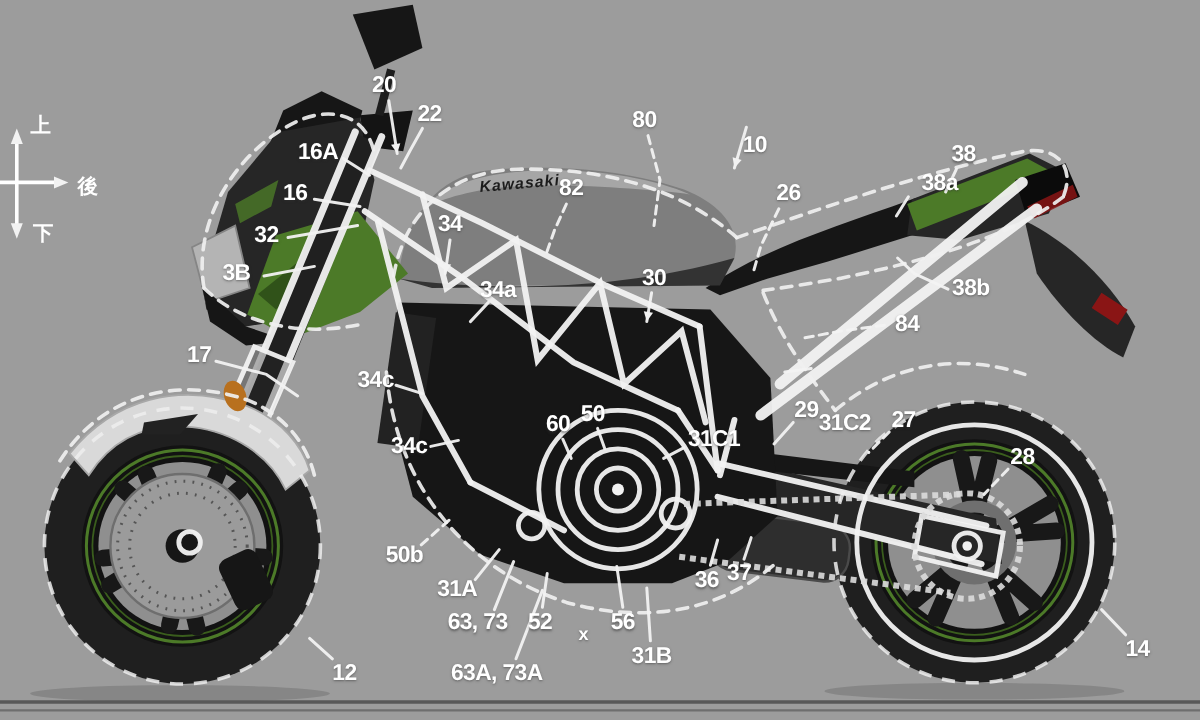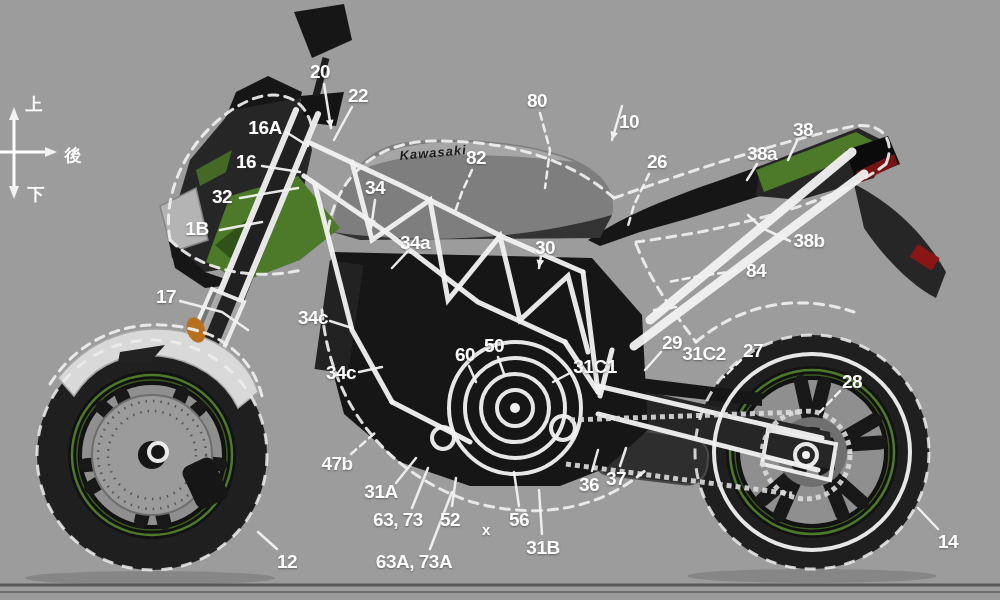--- a/index.html
+++ b/index.html
@@ -291,43 +291,43 @@
       <polyline points="277,549 258,532" class="leader"></polyline>
       <polyline points="938,529 918,508" class="leader"></polyline>
     </svg>
 
   <div id="label-layer">
       <div class="ref-label" style="left: 320px; top: 71px;">20</div>
       <div class="ref-label" style="left: 358px; top: 95px;">22</div>
       <div class="ref-label" style="left: 265px; top: 127px;">16A</div>
       <div class="ref-label" style="left: 246px; top: 161px;">16</div>
       <div class="ref-label" style="left: 222px; top: 196px;">32</div>
-      <div class="ref-label" style="left: 197px; top: 228px;">1B</div>
+      <div class="ref-label" style="left: 197px; top: 228px;">3B</div>
       <div class="ref-label" style="left: 166px; top: 296px;">17</div>
       <div class="ref-label" style="left: 375px; top: 187px;">34</div>
       <div class="ref-label" style="left: 415px; top: 242px;">34a</div>
       <div class="ref-label" style="left: 476px; top: 157px;">82</div>
       <div class="ref-label" style="left: 537px; top: 100px;">80</div>
       <div class="ref-label" style="left: 629px; top: 93px; margin-top: 28px;">10</div>
       <div class="ref-label" style="left: 657px; top: 161px;">26</div>
       <div class="ref-label" style="left: 803px; top: 129px;">38</div>
-      <div class="ref-label" style="left: 762px; top: 153px; text-align: right;">38a</div>
+      <div class="ref-label" style="left: 783px; top: 153px; text-align: right;">38a</div>
       <div class="ref-label" style="left: 809px; top: 240px;">38b</div>
       <div class="ref-label" style="left: 756px; top: 270px;">84</div>
       <div class="ref-label" style="left: 704px; top: 305px; margin-top: 48px;">31C2</div>
       <div class="ref-label" style="left: 672px; top: 342px; text-align: center;">29</div>
       <div class="ref-label" style="left: 753px; top: 350px;">27</div>
       <div class="ref-label" style="left: 852px; top: 381px;">28</div>
-      <div class="ref-label" style="left: 545px; top: 232px; margin-top: 15px;">30</div>
+      <div class="ref-label" style="left: 545px; top: 232px;">30</div>
       <div class="ref-label" style="left: 313px; top: 317px;">34c</div>
       <div class="ref-label" style="left: 341px; top: 372px;">34c</div>
       <div class="ref-label" style="left: 465px; top: 354px;">60</div>
       <div class="ref-label" style="left: 494px; top: 345px;">50</div>
       <div class="ref-label" style="left: 595px; top: 366px;">31C1</div>
-      <div class="ref-label" style="left: 337px; top: 463px;">47b</div>
+      <div class="ref-label" style="left: 337px; top: 463px;">50b</div>
       <div class="ref-label" style="left: 381px; top: 491px;">31A</div>
       <div class="ref-label" style="left: 398px; top: 519px;">63, 73</div>
       <div class="ref-label" style="left: 450px; top: 519px;">52</div>
       <div class="ref-label small" style="left: 486px; top: 529px;">x</div>
       <div class="ref-label" style="left: 519px; top: 519px;">56</div>
       <div class="ref-label" style="left: 543px; top: 547px;">31B</div>
       <div class="ref-label" style="left: 414px; top: 561px;">63A, 73A</div>
       <div class="ref-label" style="left: 589px; top: 484px;">36</div>
       <div class="ref-label" style="left: 616px; top: 478px;">37</div>
       <div class="ref-label" style="left: 287px; top: 561px;">12</div>

